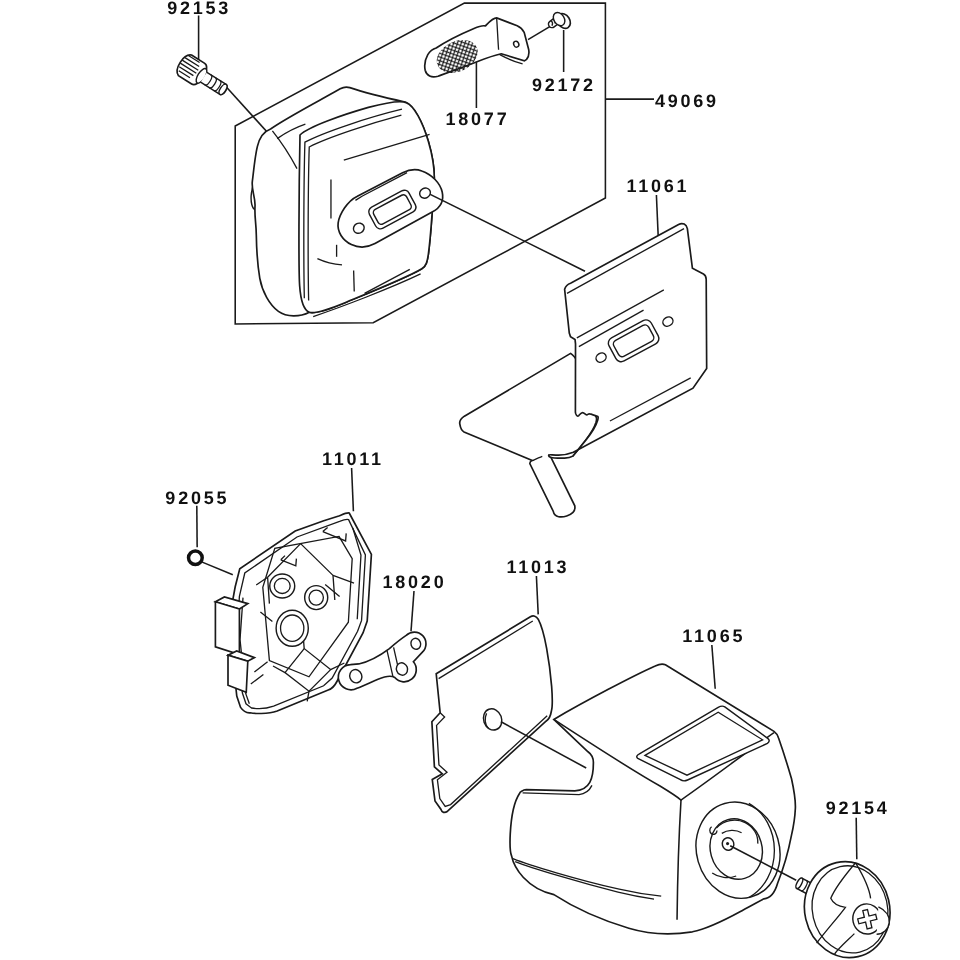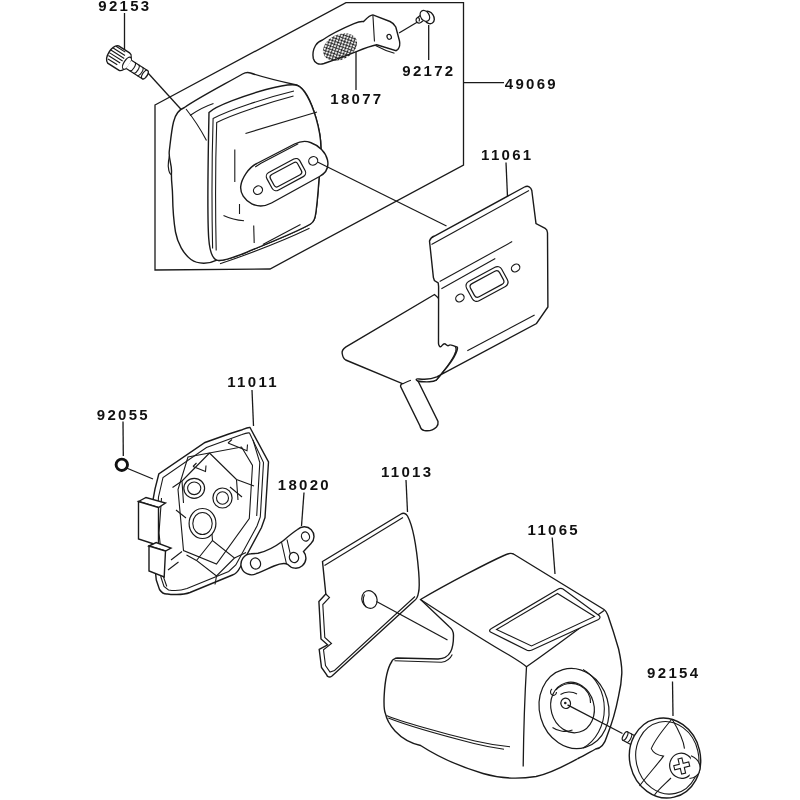--- a/index.html
+++ b/index.html
@@ -1,16 +1,16 @@
 <!DOCTYPE html>
 <html><head>
 <meta charset="utf-8">
 <style>
 html,body{margin:0;padding:0;background:#fff;}
-#stage{width:708px;height:800px;position:relative;overflow:hidden;}
+#stage{width:708px;height:800px;position:relative;overflow:hidden;padding-left:41px;}
 text{font-family:"Liberation Sans",sans-serif;font-weight:bold;font-size:15px;letter-spacing:2.3px;fill:#111;}
 .ln{fill:none;stroke:#1a1a1a;stroke-width:1.3;}
 .pt{fill:#fff;stroke:#1a1a1a;stroke-width:1.4;}
 .pt2{fill:#fff;stroke:#1a1a1a;stroke-width:1.2;}
 .th{fill:none;stroke:#1a1a1a;stroke-width:1.1;}
 </style>
 </head>
 <body>
 <div id="stage">
 <svg width="800" height="800" viewBox="0 0 800 800">

